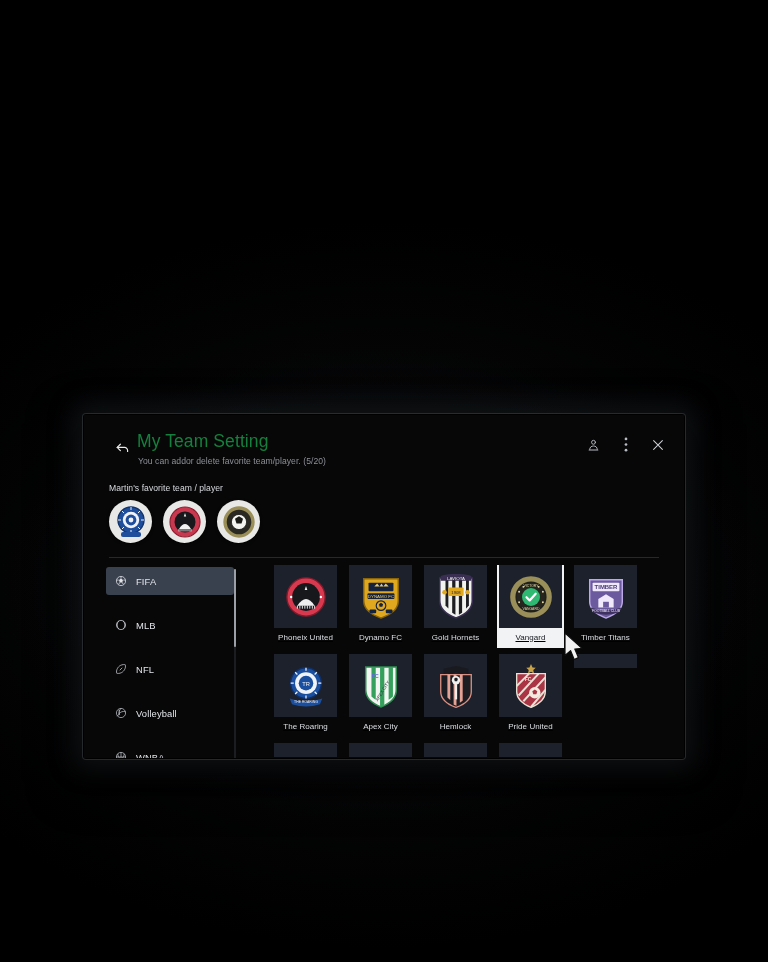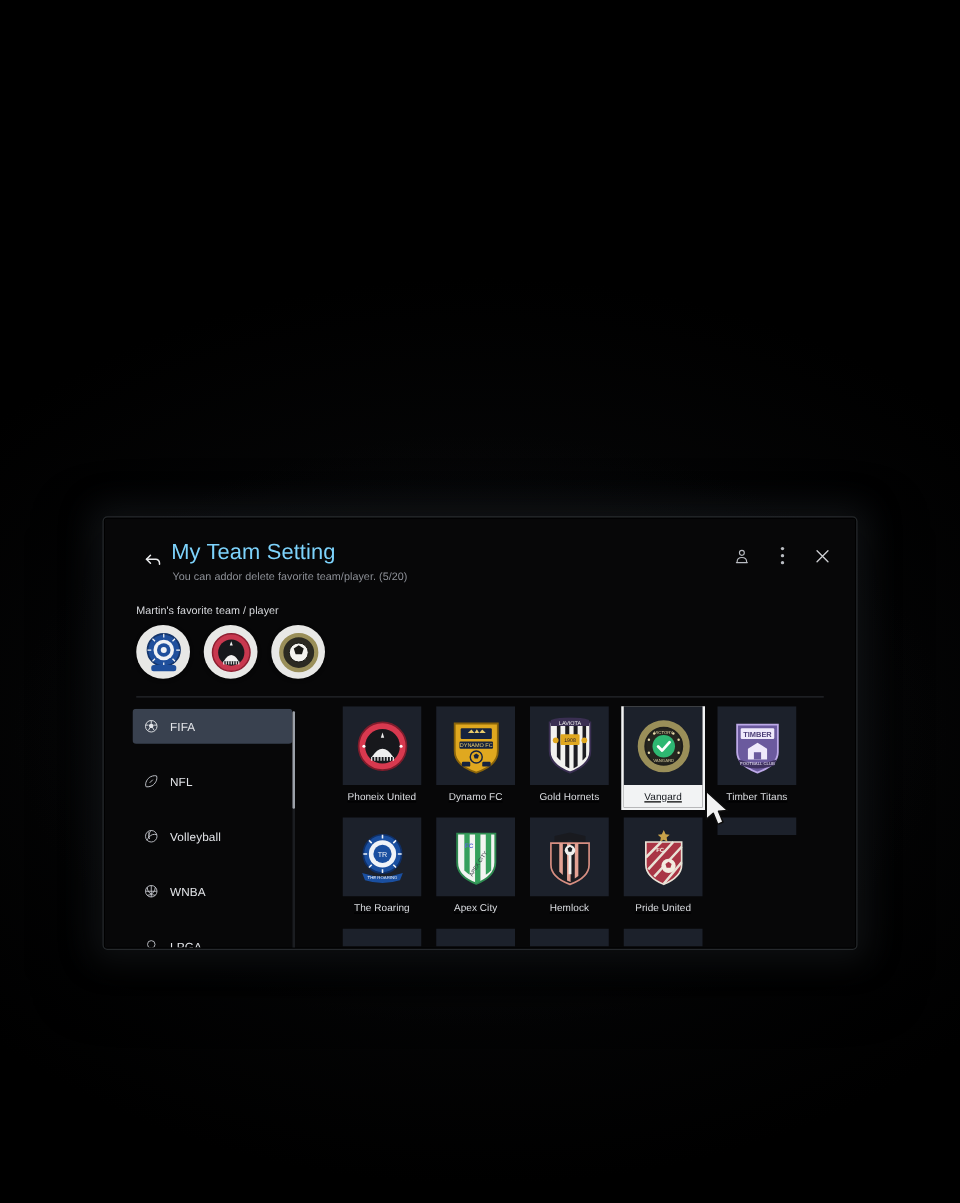--- a/index.html
+++ b/index.html
@@ -41,21 +41,21 @@
   
   .header { position: absolute; left: 0; top: 0; right: 0; height: 62px; }
   .back-btn {
     position: absolute; left: 27px; top: 22px;
     width: 22px; height: 22px;
     display: flex; align-items: center; justify-content: center;
     cursor: pointer;
   }
   .page-title {
     position: absolute; left: 53px; top: 16px;
-    font-size: 17.5px; font-weight: 400; color: #7dd3fc;
+    font-size: 17.5px; font-weight: 400; color: #15803d;
     letter-spacing: .1px; white-space: nowrap;
   }
   .page-subtitle {
     position: absolute; left: 54px; top: 41px;
     font-size: 8.6px; color: #8d9097; white-space: nowrap;
     letter-spacing: .05px;
   }
   .hdr-actions {
     position: absolute; right: 18px; top: 21px;
     display: flex; align-items: center; gap: 15px;
@@ -228,20 +228,29 @@
     <div class="sidebar">
       <div class="side-item sel">
         <span class="side-ico">
           <svg width="12" height="12" viewBox="0 0 24 24" fill="none" stroke="#e2e4e8" stroke-width="1.5">
             <circle cx="12" cy="12" r="9.2"></circle>
             <path d="M12 7.2 l4 2.9 -1.5 4.7 h-5 L8 10.1 z" fill="#e2e4e8" stroke="none"></path>
             <path d="M12 3 v4.2 M20.8 10.1 l-4.3 .1 M16.5 18.5 l-2-3.7 M7.5 18.5 l2-3.7 M3.2 10.1 l4.3 .1"></path>
           </svg>
         </span>
         <span class="side-lbl">FIFA</span>
+      </div>
+      <div class="side-item">
+        <span class="side-ico">
+          <svg width="12" height="12" viewBox="0 0 24 24" fill="none" stroke="#c9ccd2" stroke-width="1.5">
+            <circle cx="12" cy="12" r="9.2"></circle>
+            <path d="M8.2 3.6 a11 11 0 0 0 0 16.8 M15.8 3.6 a11 11 0 0 1 0 16.8"></path>
+          </svg>
+        </span>
+        <span class="side-lbl">MLB</span>
       </div>
       <div class="side-item">
         <span class="side-ico">
           <svg width="12" height="12" viewBox="0 0 24 24" fill="none" stroke="#c9ccd2" stroke-width="1.5">
             <path d="M20.5 3.5 c2 6-2.5 13-7 15.5 S4 21 3.5 20.5 C1.5 14.5 6 7.5 10.5 5 S20 3 20.5 3.5z"></path>
             <path d="M9.5 14.5 l5-5"></path>
           </svg>
         </span>
         <span class="side-lbl">NFL</span>
       </div>

